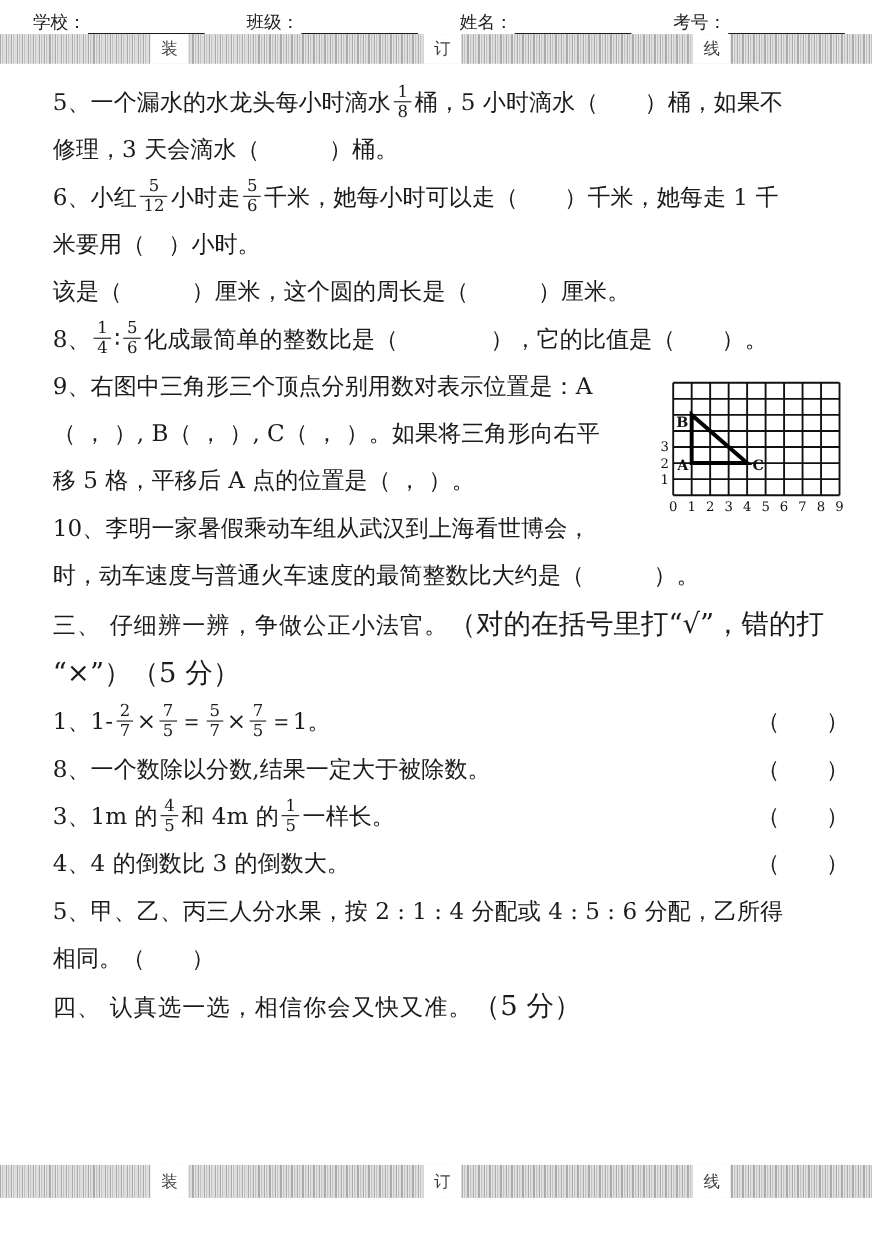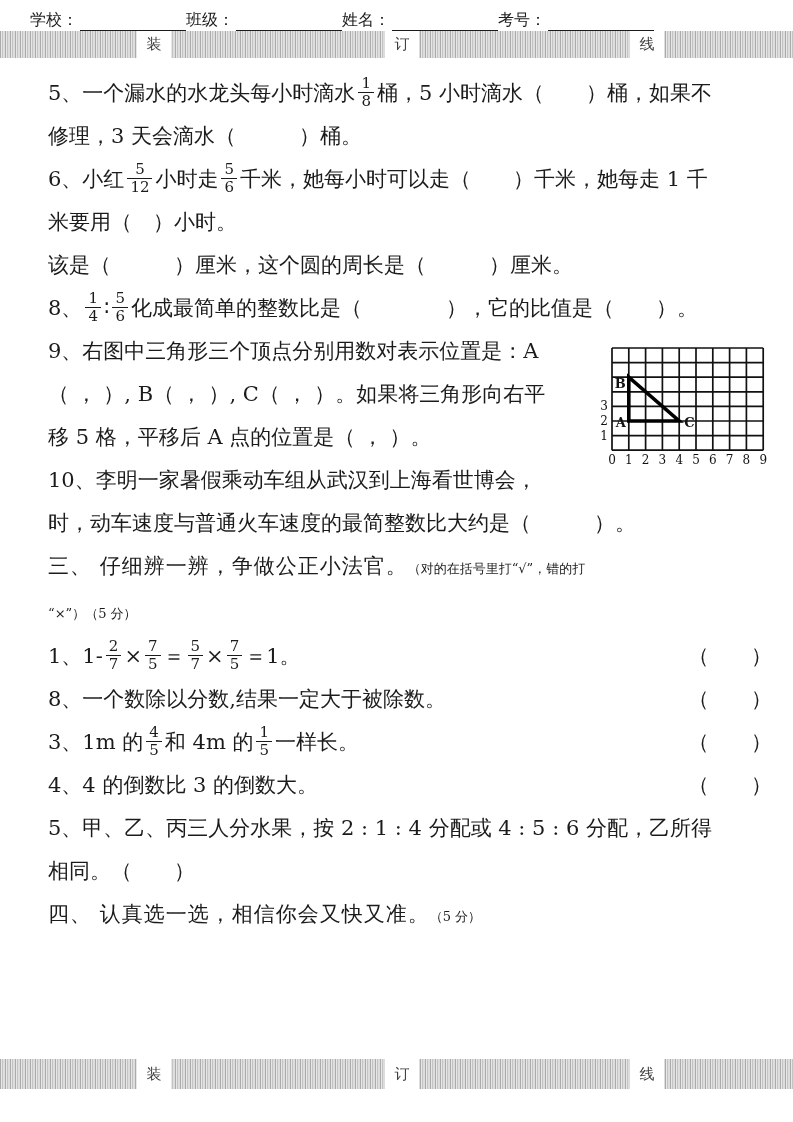--- a/index.html
+++ b/index.html
@@ -2,22 +2,22 @@
 <html><head>
 <meta charset="utf-8">
 <style>
   html,body{margin:0;padding:0;background:#f2f2f2;}
   .page{
     position:relative;width:793px;height:1122px;background:#ffffff;margin:0 auto;
     font-family:"DejaVu Serif","Liberation Serif",serif;color:#1b1b1b;overflow:hidden;
   }
   
   .header-fields{
-    position:absolute;top:10px;left:30px;right:10px;
-    display:flex;font-size:16px;
+    position:absolute;top:10px;left:30px;right:25px;
+    display:flex;justify-content:space-between;font-size:16px;
   }
   .field{display:flex;align-items:flex-end;}
   .field .flabel{white-space:nowrap;}
   .field .blank{display:inline-block;width:106px;height:17px;border-bottom:1.5px solid #1b1b1b;margin-left:2px;}
   
   .band{
     position:absolute;left:0;right:0;
     background:repeating-linear-gradient(90deg,
       #ababab 0px,#ababab 1px,
       #e7e7e7 1px,#e7e7e7 2px,
@@ -33,21 +33,21 @@
   }
   .bx0{left:137px;}.bx1{left:385px;}.bx2{left:630px;}
   
   main{position:absolute;top:58px;left:48px;right:21px;padding-top:14px;}
   .line{line-height:43px;font-size:21px;}
   .line .bold{
     font-weight:normal;
     font-family:"DejaVu Sans","Liberation Sans",sans-serif;
     letter-spacing:1px;
   }
-  .line .note{font-size:13px;}
+  .line .note{font-size:25px;}
   .right-bracket{float:right;}
   
   .frac{
     display:inline-block;vertical-align:middle;text-align:center;
     font-size:15px;line-height:1.15;padding:0 1px;margin:0 2px;
     transform:translateY(-2px);
   }
   .frac .num{display:block;padding:0 3px;}
   .frac .den{display:block;padding:0 3px;border-top:1.4px solid #1b1b1b;}
   

